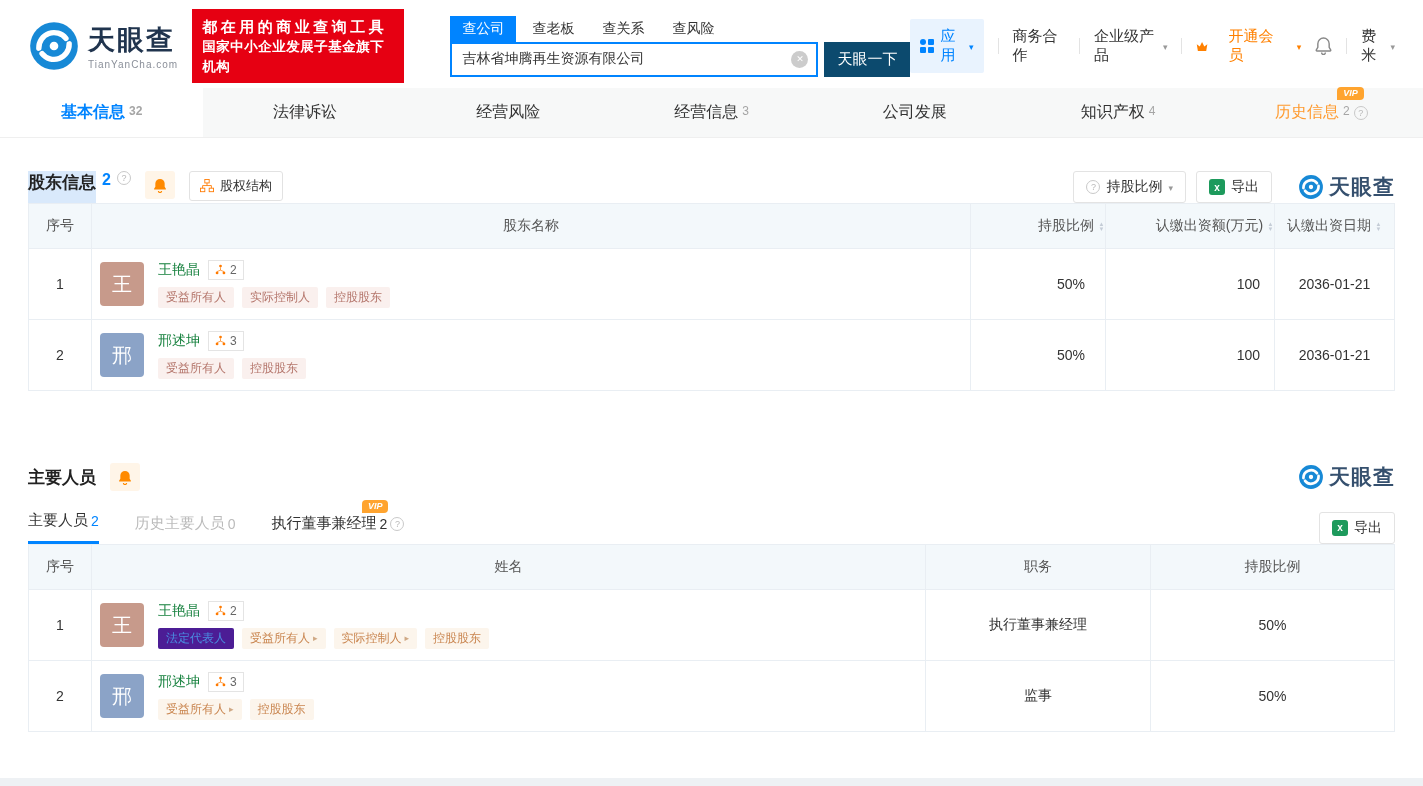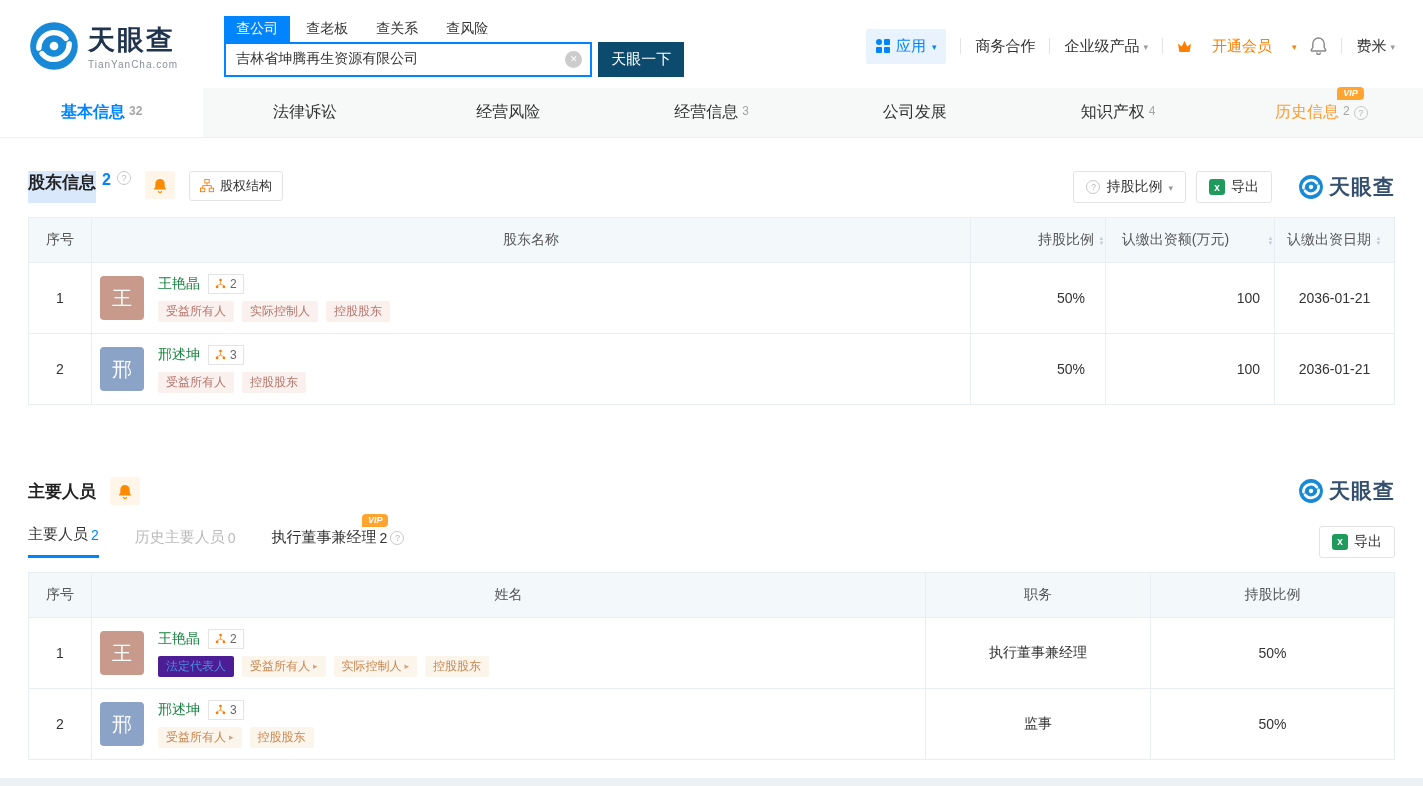--- a/index.html
+++ b/index.html
@@ -69,30 +69,30 @@
       font-size:13px; color:#333; cursor:pointer; }
   .head-right { margin-left:auto; display:flex; align-items:center; gap:10px; }
   .flt-btn, .exp-btn { height:32px; border:1px solid #e3e3e3; border-radius:3px; background:#fff;
       padding:0 12px; display:flex; align-items:center; gap:6px; font-size:14px; color:#333; cursor:pointer; }
   .excel-ic { width:16px; height:16px; background:#1d9a5c; border-radius:3px; color:#fff;
       font-size:10px; font-weight:bold; display:flex; align-items:center; justify-content:center; }
   .wmark { display:flex; align-items:center; gap:5px; margin-left:16px; }
   .wmark .wt { font-size:21px; font-weight:bold; color:#35506e; letter-spacing:1px; }
 
   
-  .tbl { border:1px solid #e9eef3; margin-top:14px; }
+  .tbl { border:1px solid #e9eef3; }
   .thead { display:flex; background:#f3f8fb; }
   .thead .th { padding:13px 0; font-size:14px; color:#555; }
   .trow { display:flex; border-top:1px solid #e9eef3; height:71px; align-items:center; }
   .c-idx { width:62px; text-align:center; flex:none; }
   .c-name { flex:1; border-left:1px solid #e9eef3; align-self:stretch; display:flex; align-items:center; padding-left:8px; }
   .thead .c-name { text-align:center; display:block; padding-left:0; }
   .c-ratio { width:135px; flex:none; text-align:right; padding-right:20px; border-left:1px solid #e9eef3; align-self:stretch; display:flex; align-items:center; justify-content:flex-end; }
   .thead .c-ratio, .thead .c-amt, .thead .c-date, .thead .c-pos, .thead .c-pr { display:flex; align-items:center; }
-  .c-amt { width:169px; flex:none; text-align:right; padding-right:14px; border-left:1px solid #e9eef3; align-self:stretch; display:flex; align-items:center; justify-content:flex-end;gap:34px; }
+  .c-amt { width:169px; flex:none; text-align:right; padding-right:14px; border-left:1px solid #e9eef3; align-self:stretch; display:flex; align-items:center; justify-content:flex-end; }
   .c-date { width:120px; flex:none; border-left:1px solid #e9eef3; align-self:stretch; display:flex; align-items:center; justify-content:center; }
   .c-pos { width:225px; flex:none; border-left:1px solid #e9eef3; align-self:stretch; display:flex; align-items:center; justify-content:center; }
   .c-pr { width:244px; flex:none; border-left:1px solid #e9eef3; align-self:stretch; display:flex; align-items:center; justify-content:center; }
   .cellv { font-size:14px; color:#333; }
   .sort { display:inline-flex; flex-direction:column; margin-left:4px; }
   .sort span { font-size:7px; line-height:5px; color:#c4ccd6; transform:scale(.85); }
 
   .avatar { width:44px; height:44px; border-radius:4px; color:#fff; font-size:20px;
       display:flex; align-items:center; justify-content:center; margin-right:14px; flex:none; }
   .av-tan { background:#c79a8b; }
@@ -134,20 +134,24 @@
         <path d="M10 26a14 14 0 0 1 25-9" stroke="#fff" stroke-width="5" fill="none" stroke-linecap="round"></path>
         <path d="M38 22a14 14 0 0 1-25 9" stroke="#fff" stroke-width="5" fill="none" stroke-linecap="round"></path>
         <circle cx="24" cy="24" r="4" fill="#fff"></circle>
       </svg>
       <div class="logo-txt">
         <div class="t">天眼查</div>
         <div class="d">TianYanCha.com</div>
       </div>
     </div>
 
+    <div class="banner">
+      <div class="b1">都在用的商业查询工具</div>
+      <div class="b2">国家中小企业发展子基金旗下机构</div>
+    </div>
 
     <div class="search-area">
       <div class="search-tabs">
         <span class="stab-s active">查公司</span>
         <span class="stab-s">查老板</span>
         <span class="stab-s">查关系</span>
         <span class="stab-s">查风险</span>
       </div>
       <div class="search-row">
         <div class="search-box">

